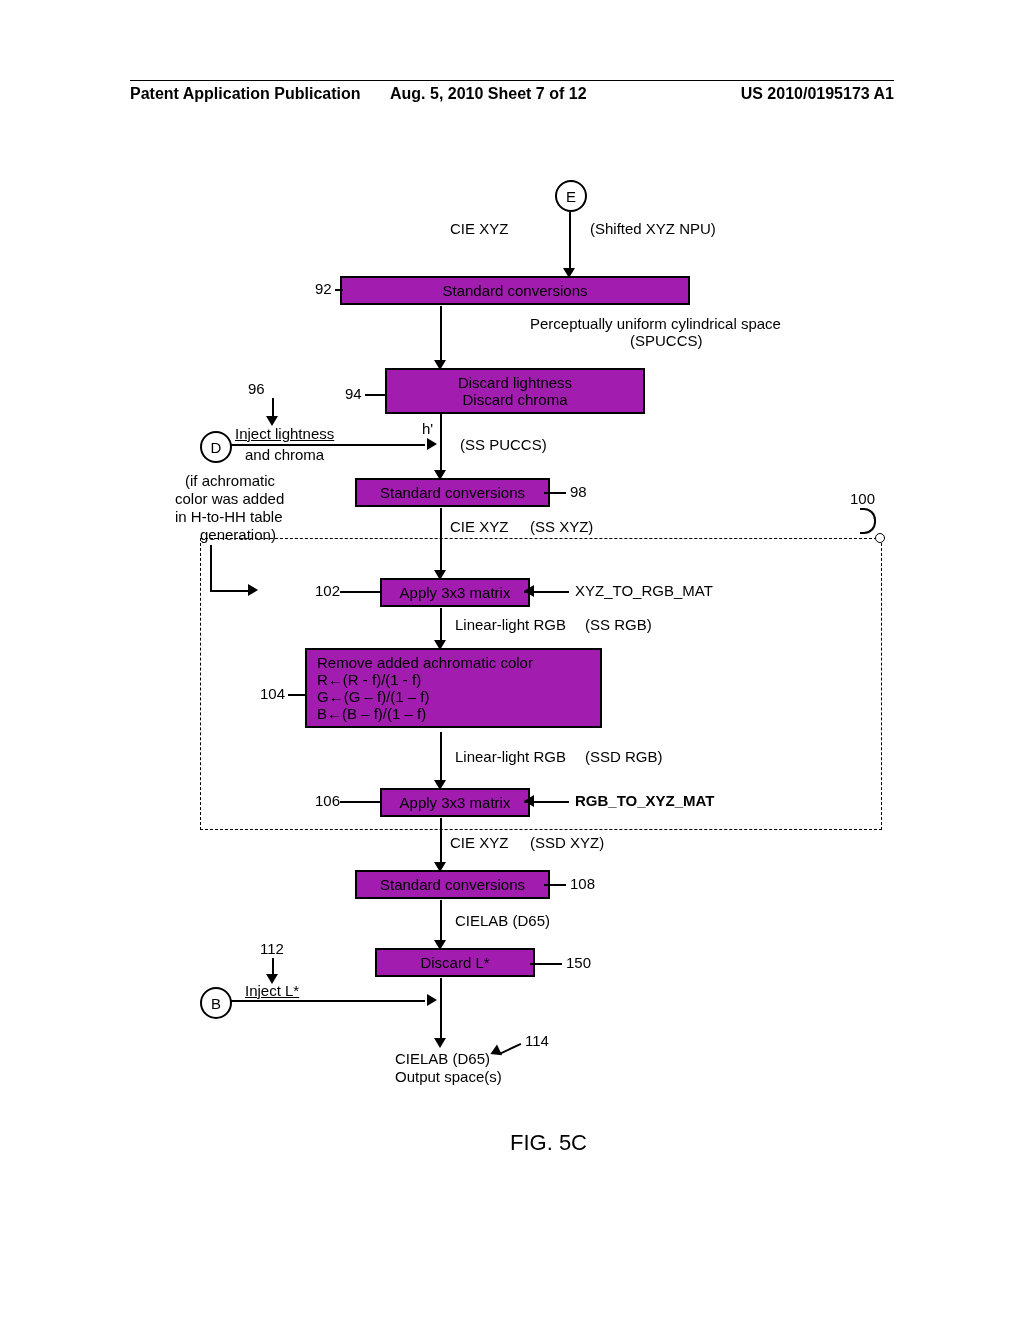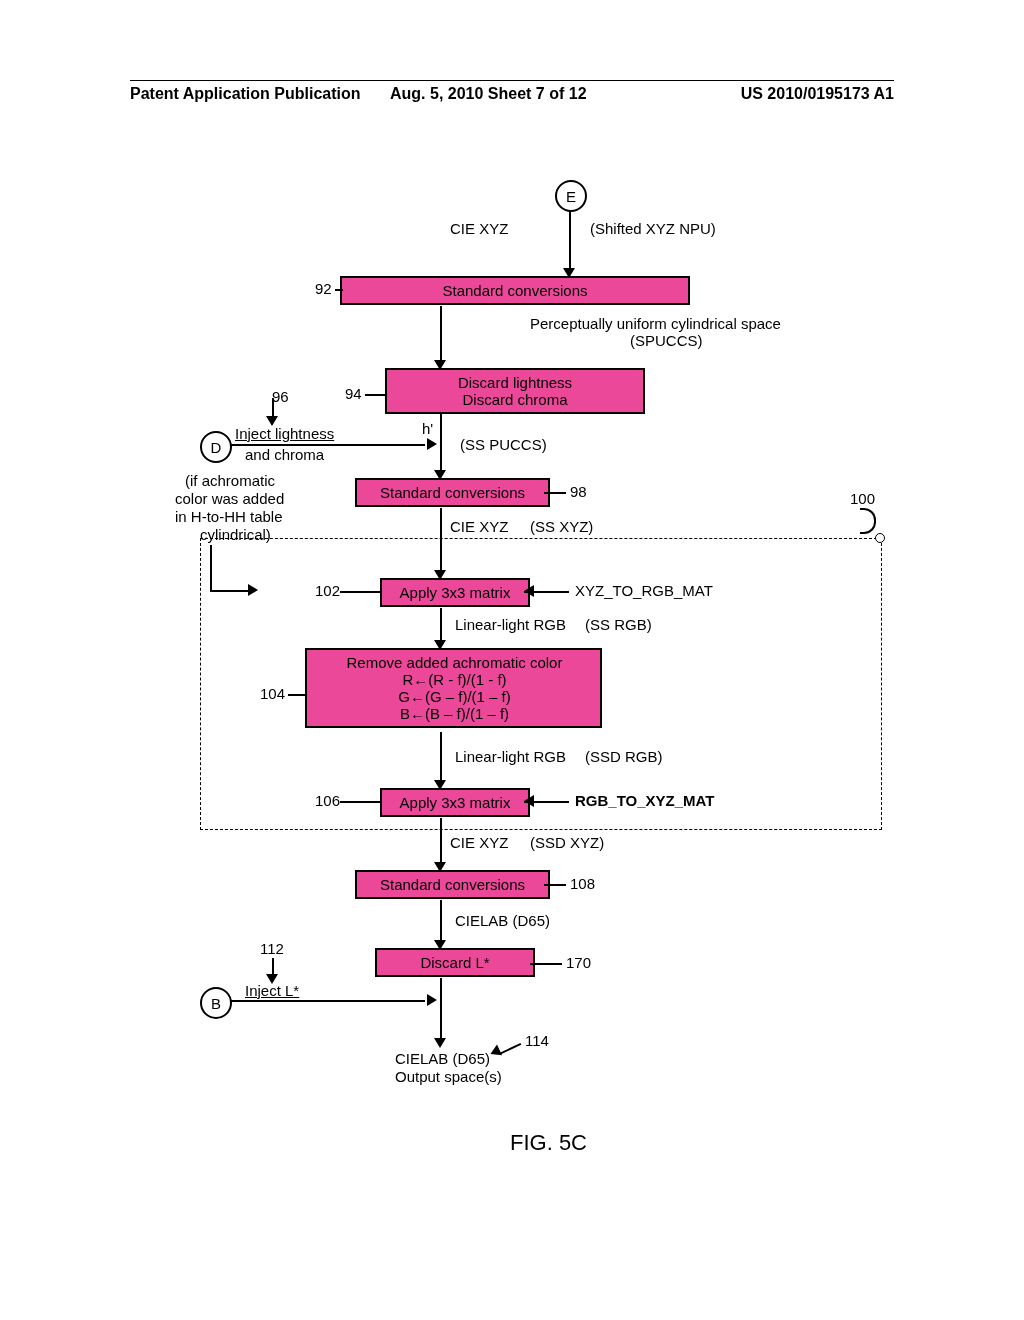--- a/index.html
+++ b/index.html
@@ -46,21 +46,21 @@
     border: 2px solid #000;
     border-radius: 50%;
     display: flex; align-items: center; justify-content: center;
     font-size: 15px;
     background: white;
   }
 
   .box {
     position: absolute;
     border: 2px solid #000;
-    background: #ec4899;
+    background: #a21caf;
     padding: 4px 8px;
     text-align: center;
     font-size: 15px;
   }
   .ref {
     position: absolute;
     font-size: 15px;
   }
   .lbl {
     position: absolute;
@@ -141,40 +141,40 @@
   <span class="lbl" style="left:400px; top:135px;text-align:right;">Perceptually uniform cylindrical space</span>
   <span class="lbl" style="left:500px; top:152px;">(SPUCCS)</span>
 
   <div class="box" style="left:255px; top:188px; width:240px; text-align:center;">
     <div>Discard lightness</div>
     <div>Discard chroma</div>
   </div>
   <span class="ref" style="left:215px; top:205px;">94</span>
   <div class="hline" style="left:235px; top:214px; width:22px;"></div>
 
-  <span class="ref" style="left:142px; top:200px;margin-top:8px;">96</span>
+  <span class="ref" style="left:118px; top:200px;">96</span>
   <div class="vline" style="left:142px; top:218px; height:20px;"></div>
   <div class="arrow-down" style="left:136px; top:236px;"></div>
   <div class="connector-D">
     <div class="circ">D</div>
   </div>
   <div class="hline" style="left:100px; top:264px; width:195px;"></div>
   <span class="lbl" style="left:105px; top:245px; text-decoration:underline;">Inject lightness</span>
   <span class="lbl" style="left:115px; top:266px;">and chroma</span>
 
   <div class="vline" style="left:310px; top:234px; height:58px;"></div>
   <div class="arrow-right" style="left:297px; top:258px;"></div>
   <div class="arrow-down" style="left:304px; top:290px;"></div>
   <span class="lbl" style="left:292px; top:240px;">h'</span>
   <span class="lbl" style="left:330px; top:256px;">(SS PUCCS)</span>
 
   <span class="lbl" style="left:55px; top:292px;">(if achromatic</span>
   <span class="lbl" style="left:45px; top:310px;">color was added</span>
   <span class="lbl" style="left:45px; top:328px;">in H-to-HH table</span>
-  <span class="lbl" style="left:70px; top:346px;">cylindrical)</span>
+  <span class="lbl" style="left:70px; top:346px;">generation)</span>
 
   <div class="box" style="left:225px; top:298px; width:175px;">Standard conversions</div>
   <span class="ref" style="left:440px; top:303px;">98</span>
   <div class="hline" style="left:414px; top:312px; width:22px;"></div>
 
   <div class="vline" style="left:310px; top:328px; height:64px;"></div>
   <div class="arrow-down" style="left:304px; top:390px;"></div>
   <span class="lbl" style="left:320px; top:338px;">CIE XYZ</span>
   <span class="lbl" style="left:400px; top:338px;">(SS XYZ)</span>
 
@@ -192,21 +192,21 @@
   <div class="hline" style="left:210px; top:411px; width:42px;"></div>
   <div class="hline" style="left:394px; top:411px; width:45px;"></div>
   <div class="arrow-left" style="left:394px; top:405px;"></div>
   <span class="lbl" style="left:445px; top:402px;">XYZ_TO_RGB_MAT</span>
 
   <div class="vline" style="left:310px; top:428px; height:34px;"></div>
   <div class="arrow-down" style="left:304px; top:460px;"></div>
   <span class="lbl" style="left:325px; top:436px;">Linear-light RGB</span>
   <span class="lbl" style="left:455px; top:436px;">(SS RGB)</span>
 
-  <div class="box" style="left:175px; top:468px; width:275px; text-align:center; padding-left:10px;">
+  <div class="box" style="left:175px; top:468px; width:275px; text-align:left; padding-left:10px;">
     <div>Remove added achromatic color</div>
     <div>R←(R - f)/(1 - f)</div>
     <div>G←(G – f)/(1 – f)</div>
     <div>B←(B – f)/(1 – f)</div>
   </div>
   <span class="ref" style="left:130px; top:505px;">104</span>
   <div class="hline" style="left:158px; top:514px; width:18px;"></div>
 
   <div class="vline" style="left:310px; top:552px; height:50px;"></div>
   <div class="arrow-down" style="left:304px; top:600px;"></div>
@@ -227,21 +227,21 @@
 
   <div class="box" style="left:225px; top:690px; width:175px;">Standard conversions</div>
   <span class="ref" style="left:440px; top:695px;">108</span>
   <div class="hline" style="left:414px; top:704px; width:22px;"></div>
 
   <div class="vline" style="left:310px; top:720px; height:42px;"></div>
   <div class="arrow-down" style="left:304px; top:760px;"></div>
   <span class="lbl" style="left:325px; top:732px;">CIELAB (D65)</span>
 
   <div class="box" style="left:245px; top:768px; width:140px;">Discard L*</div>
-  <span class="ref" style="left:436px; top:774px;">170</span>
+  <span class="ref" style="left:436px; top:774px;">150</span>
   <div class="hline" style="left:400px; top:783px; width:32px;"></div>
 
   <span class="ref" style="left:130px; top:760px;">112</span>
   <div class="vline" style="left:142px; top:778px; height:18px;"></div>
   <div class="arrow-down" style="left:136px; top:794px;"></div>
   <div class="connector-B">
     <div class="circ">B</div>
   </div>
   <span class="lbl" style="left:115px; top:802px; text-decoration:underline;">Inject L*</span>
   <div class="hline" style="left:100px; top:820px; width:195px;"></div>

